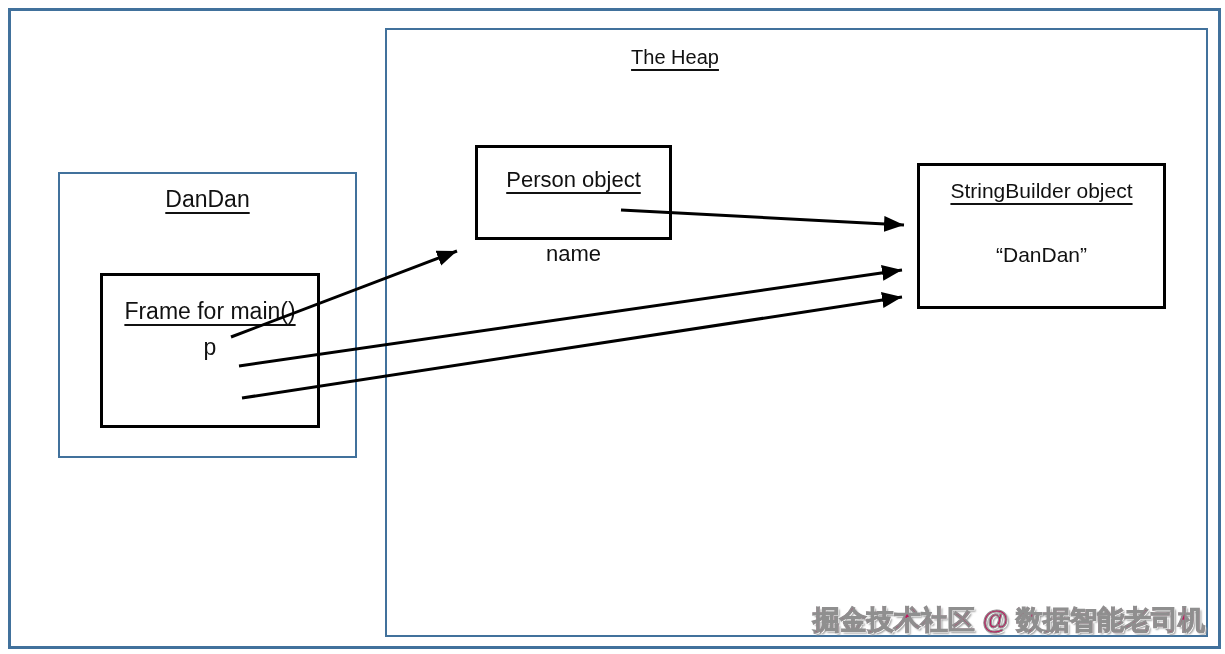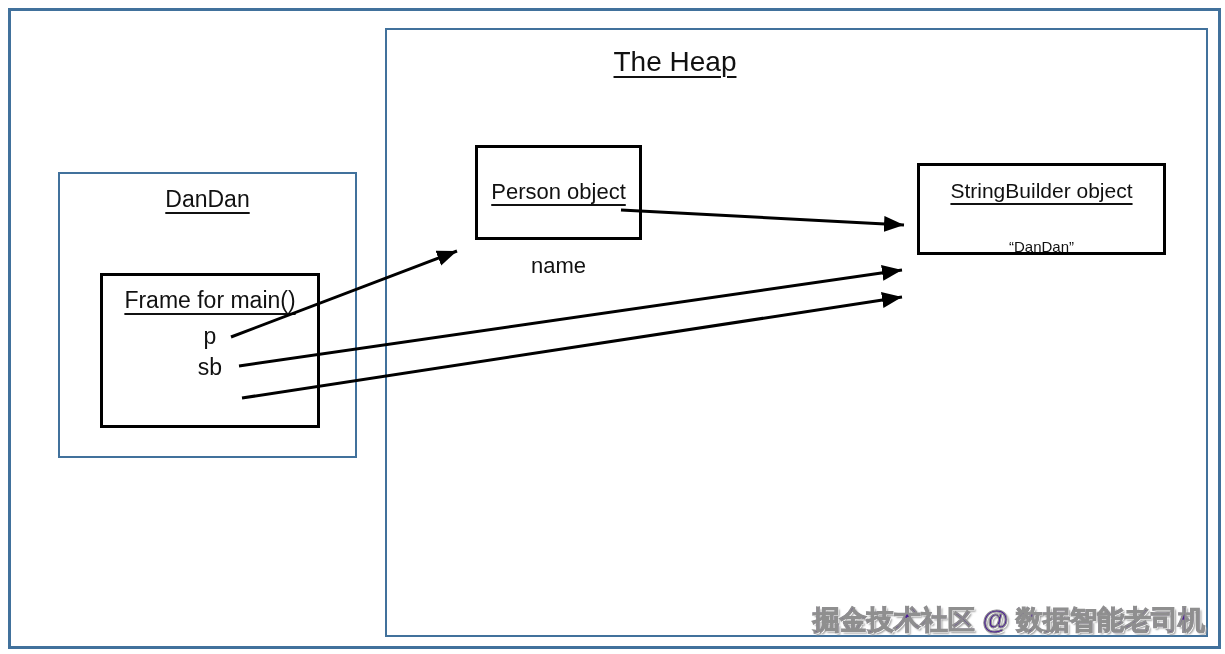--- a/index.html
+++ b/index.html
@@ -30,54 +30,54 @@
     border: 2px solid #41719c;
   }
   .stack-box {
     left: 58px; top: 172px; width: 299px; height: 286px;
     border: 2px solid #41719c;
   }
   .frame-box {
     left: 100px; top: 273px; width: 220px; height: 155px;
     border: 3px solid #000000;
     text-align: center;
-    padding-top: 9px;
+    padding-top: 20px;
     font-size: 23px;
     line-height: 31px;
   }
   .person-box {
-    left: 475px; top: 145px; width: 167px; height: 95px;
+    left: 475px; top: 145px; width: 197px; height: 95px;
     border: 3px solid #000000;
     text-align: center;
-    padding-top: 28px;
+    padding-top: 16px;
     font-size: 22px;
     line-height: 32px;
   }
   .sb-box {
-    left: 917px; top: 163px; width: 249px; height: 92px;
+    left: 917px; top: 163px; width: 249px; height: 146px;
     border: 3px solid #000000;
     text-align: center;
     padding-top: 11px;
     font-size: 21px;
     line-height: 28px;
   }
   .sb-value {
-    margin-top: 28px;
-    font-size: 15px;
+    margin-top: 36px;
+    font-size: 21px;
   }
   .u {
     text-decoration: underline;
     text-decoration-thickness: 2px;
     text-underline-offset: 5px;
   }
   .heap-title {
     position: absolute;
     left: 575px; top: 46px; width: 200px;
     text-align: center;
-    font-size: 28px;
+    font-size: 20px;
   }
   .stack-title {
     position: absolute;
     left: 58px; top: 186px; width: 299px;
     text-align: center;
     font-size: 23px;
   }
   .frame-title {
     display: block;
     margin-bottom: 5px;
@@ -94,21 +94,21 @@
   .arrow-line {
     stroke: #000000;
     stroke-width: 3;
   }
   .watermark {
     position: absolute;
     right: 20px; top: 602px;
     font-size: 27px;
     font-weight: bold;
     letter-spacing: 0px;
-    color: #4c1d95;
+    color: #be185d;
     -webkit-text-stroke: 1px #8f8f8f;
     text-shadow: 1px 1px 0 #ffffff, 2px 2px 2px #9a9a9a;
     white-space: nowrap;
   }
 </style>
 </head>
 <body>
 
 <div class="canvas">
 
@@ -116,21 +116,20 @@
 
   <div class="box heap-box"></div>
   <div class="heap-title u">The Heap</div>
 
   <div class="box stack-box"></div>
   <div class="stack-title u">DanDan</div>
 
   <div class="box frame-box">
     <span class="frame-title u">Frame for main()</span>
     <span class="var-label">p</span>
-    <span class="var-label">sb</span>
   </div>
 
   <div class="box person-box">
     <span class="u" style="display:block;">Person object</span>
     <span style="display:block;margin-top:42px;">name</span>
   </div>
 
   <div class="box sb-box">
     <span class="u" style="display:block;">StringBuilder object</span>
     <span class="sb-value" style="display:block;">“DanDan”</span>

